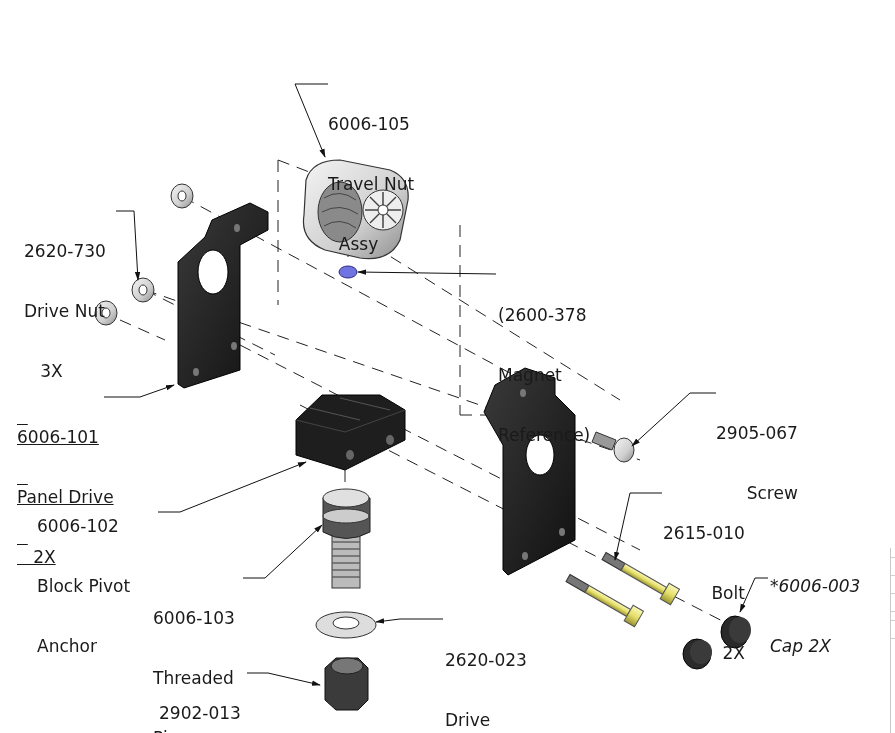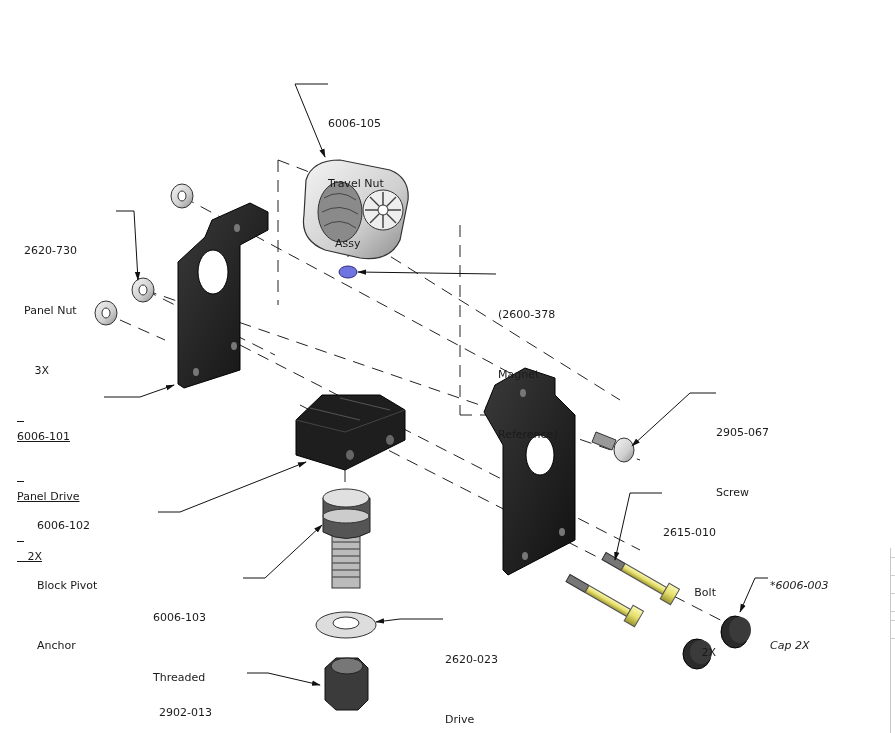--- a/index.html
+++ b/index.html
@@ -1,20 +1,20 @@
 <!DOCTYPE html>
 <html><head>
 <meta charset="utf-8">
 <style>
   html, body { margin: 0; padding: 0; background: #ffffff; }
   body { width: 895px; height: 733px; position: relative; overflow: hidden;
          font-family: "DejaVu Sans", sans-serif; }
   #canvas { position: absolute; left: 0; top: 0; width: 895px; height: 733px; }
   .callout { position: absolute; font-family: "DejaVu Sans", sans-serif;
-             font-size: 11px; line-height: 20px; color: #1a1a1a; white-space: pre; }
+             font-size: 17px; line-height: 20px; color: #1a1a1a; white-space: pre; }
   .callout span { display: block; }
   .edge-table { position: absolute; left: 890px; top: 548px; width: 6px; height: 190px;
                 border-left: 1px solid #c9c9c9; }
   .edge-table div { position: absolute; left: 0; width: 6px; border-top: 1px solid #cfcfcf; }
 </style>
 </head>
 <body>
 
 <svg id="canvas" viewBox="0 0 895 733" xmlns="http://www.w3.org/2000/svg">
   <defs>
@@ -175,34 +175,34 @@
   </g>
 </svg>
 
 <div class="callout" style="left:328px;top:74px;">
   <span>6006-105</span>
   <span>Travel Nut</span>
   <span>  Assy</span>
 </div>
 <div class="callout" style="left:24px;top:201px;">
   <span>2620-730</span>
-  <span>Panel Nut</span>
+  <span>Drive Nut</span>
   <span>   3X</span>
 </div>
 <div class="callout" style="left:498px;top:265px;">
   <span>(2600-378</span>
   <span>Magnet</span>
   <span>Reference)</span>
 </div>
 <div class="callout" style="left:17px;top:387px;text-decoration:underline;">
   <span>6006-101</span>
   <span>Panel Drive</span>
   <span>   2X</span>
 </div>
-<div class="callout" style="left:716px;top:383px;">
+<div class="callout" style="left:716px;top:383px;text-align:right;">
   <span>2905-067</span>
   <span>Screw</span>
 </div>
 <div class="callout" style="left:37px;top:476px;">
   <span>6006-102</span>
   <span>Block Pivot</span>
   <span>Anchor</span>
 </div>
 <div class="callout" style="left:663px;top:483px;text-align:right;">
   <span>2615-010</span>

